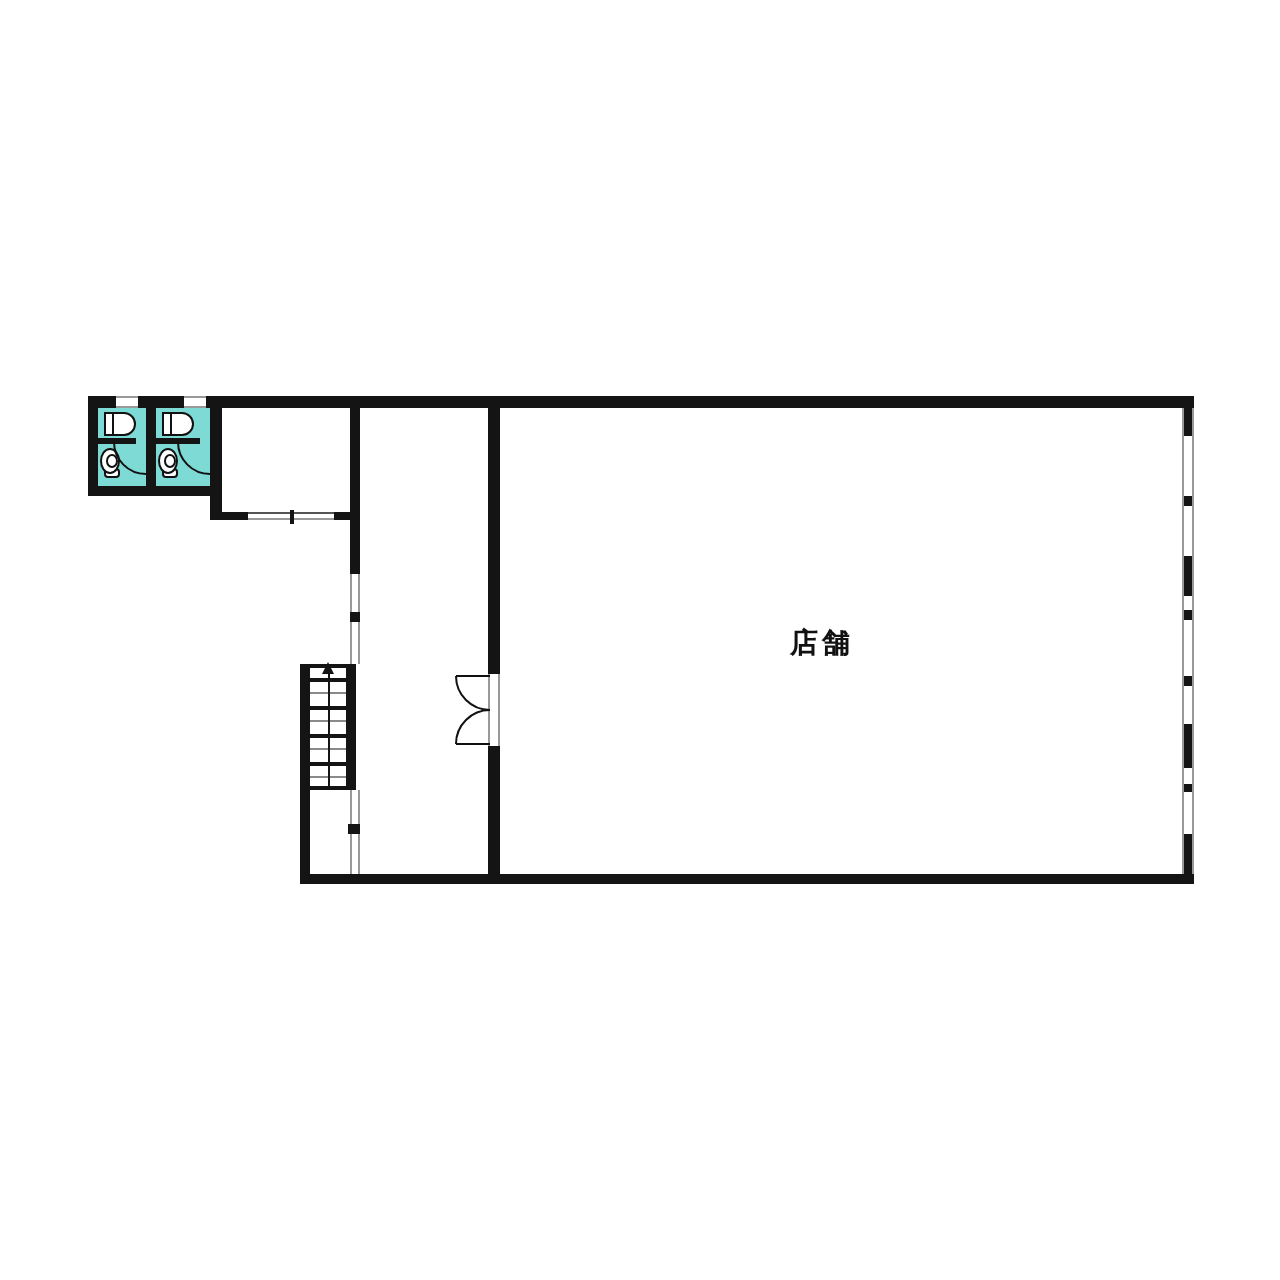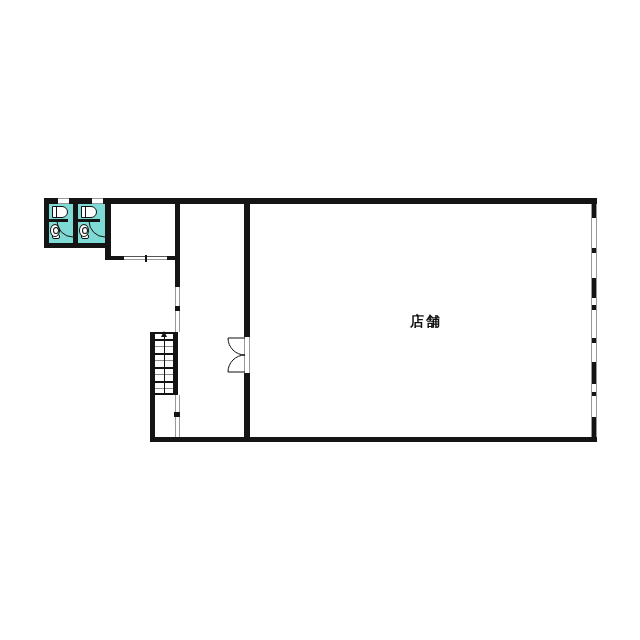--- a/index.html
+++ b/index.html
@@ -106,15 +106,15 @@
 
     <path d="M57,221 A16,16 0 0 0 73,237" fill="none" stroke="#111" stroke-width="1"></path>
     <path d="M89,221 A16,16 0 0 0 105,237" fill="none" stroke="#111" stroke-width="1"></path>
 
     <path d="M228,338 L245,338" stroke="#111" stroke-width="1"></path>
     <path d="M228,338 A17,17 0 0 0 245,355" fill="none" stroke="#111" stroke-width="1"></path>
     <path d="M228,372 L245,372" stroke="#111" stroke-width="1"></path>
     <path d="M228,372 A17,17 0 0 1 245,355" fill="none" stroke="#111" stroke-width="1"></path>
   </svg>
 
-  <div class="shop-label" style="left:396px;top:313px;width:60px">店舗</div>
+  <div class="shop-label" style="left:381px;top:313px;width:60px">店舗</div>
 
 </div>
 
 </body></html>

